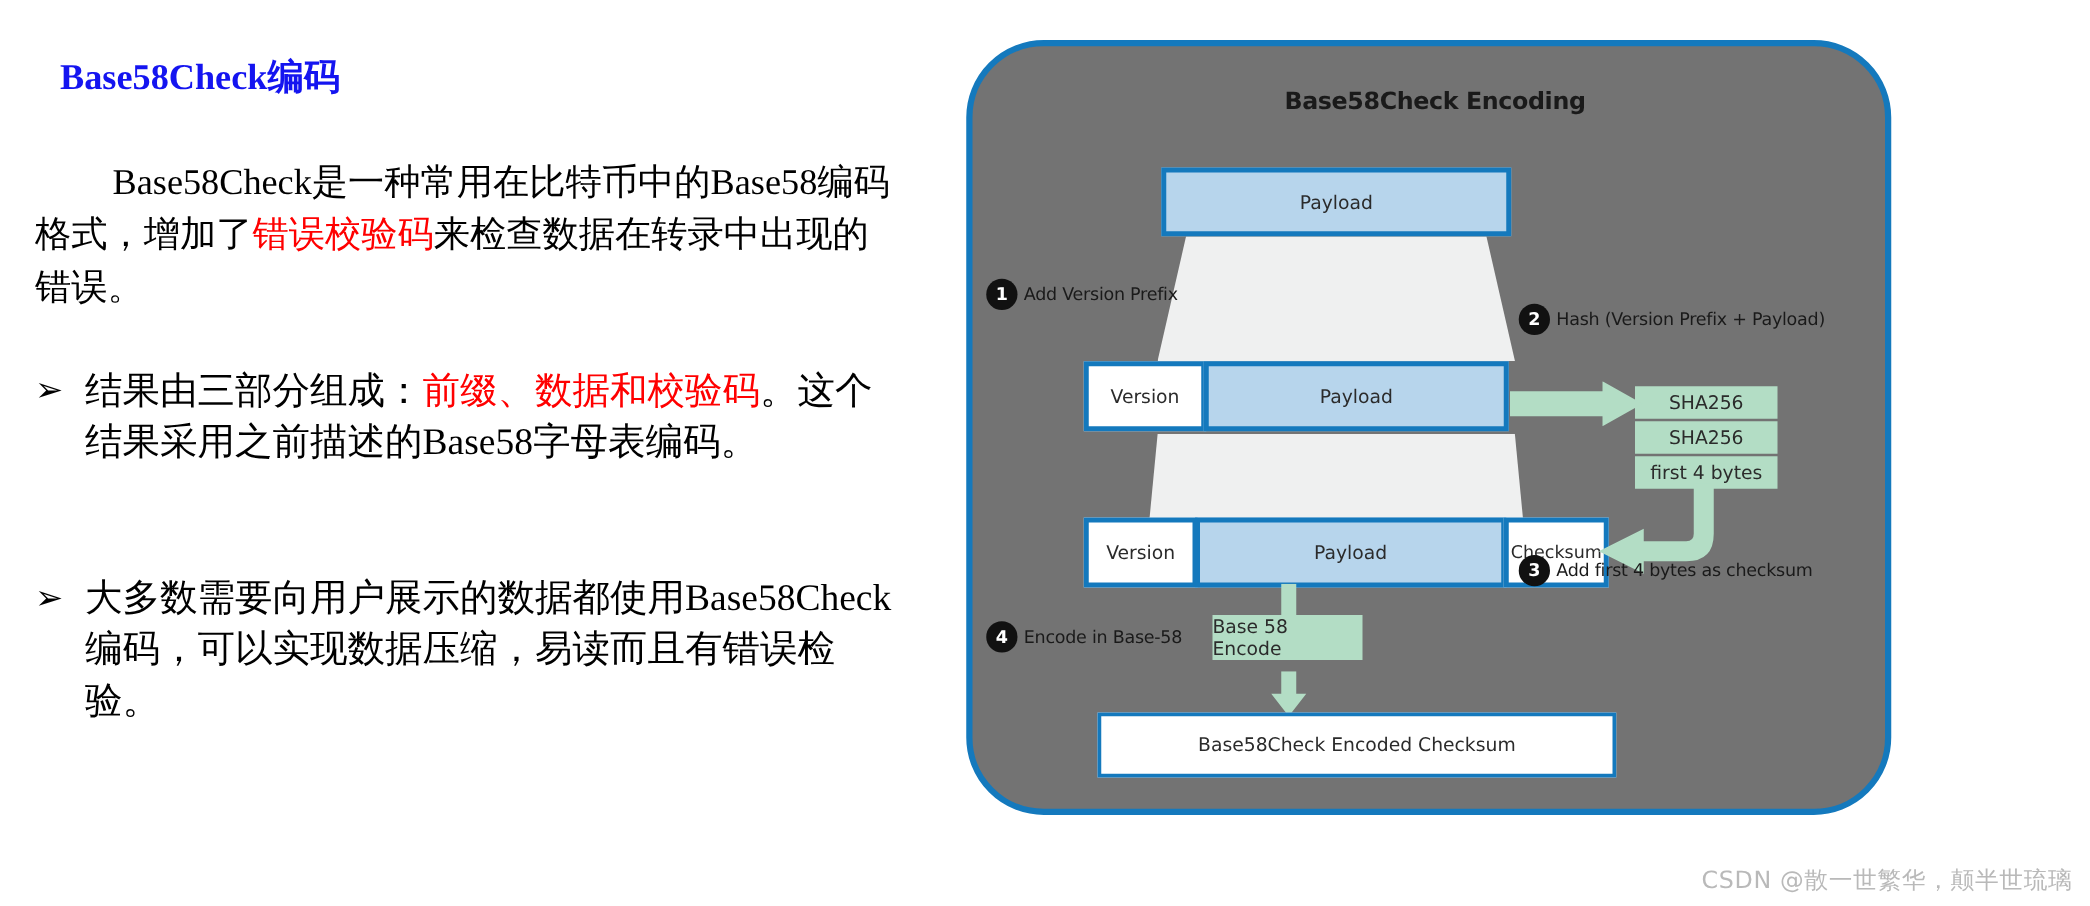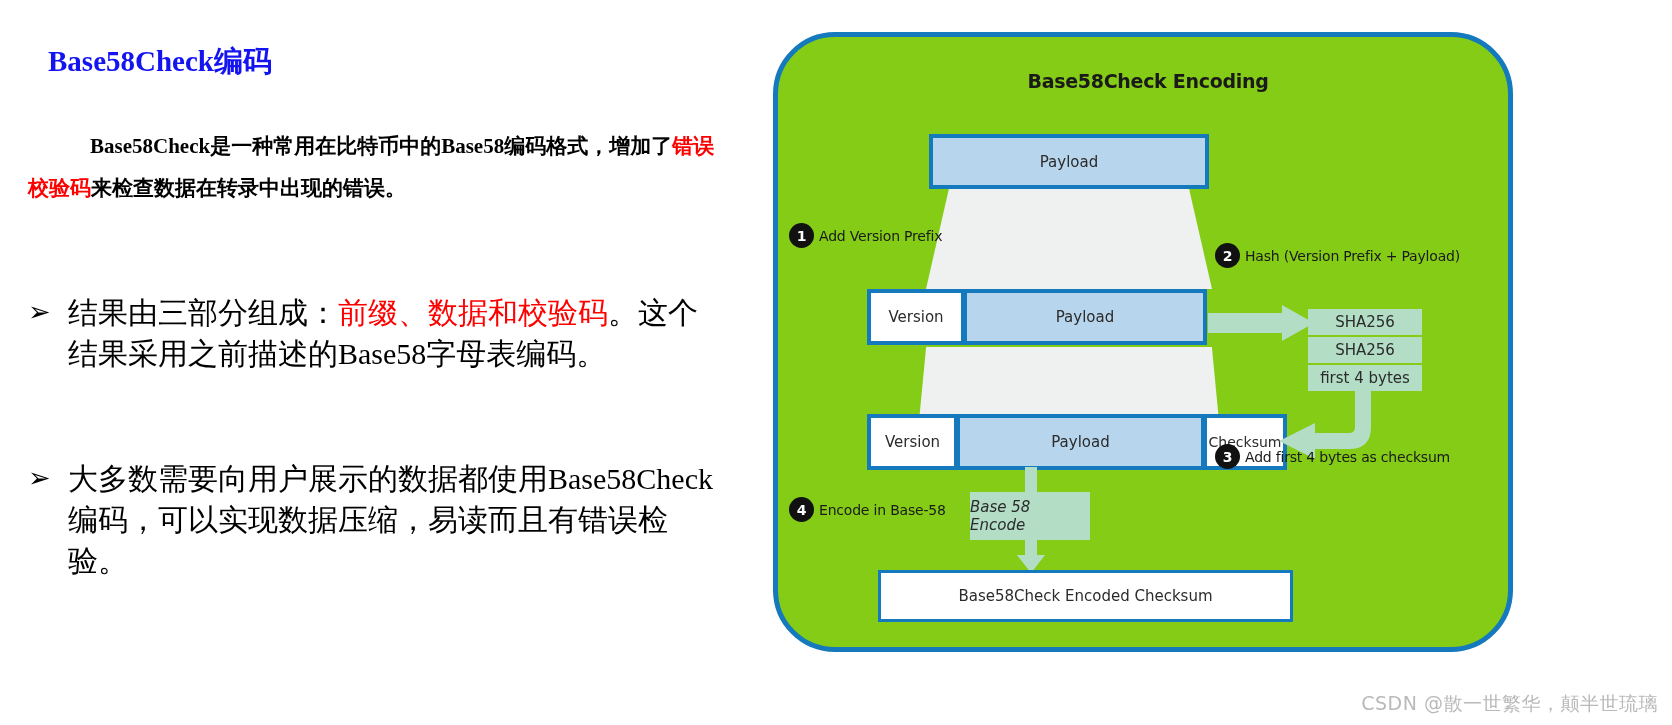--- a/index.html
+++ b/index.html
@@ -34,26 +34,25 @@
     color: #1414f0;
     letter-spacing: 0px;
     white-space: nowrap;
   }
 
   #intro-paragraph {
     position: absolute;
     left: 28px;
     top: 125px;
     width: 690px;
-    font-size: 21px;
+    font-size: 29px;
     line-height: 42px;
     color: #000000;
     text-indent: 62px;
     text-align: left;
-    font-weight: bold;
   }
 
   .bullet-block {
     position: absolute;
     left: 24px;
     width: 700px;
     display: flex;
     align-items: flex-start;
   }
   #bullet-1 { top: 292px; }
@@ -80,21 +79,21 @@
   
   #diagram-panel {
     position: absolute;
     left: 773px;
     top: 32px;
     width: 740px;
     height: 620px;
     border: 5px solid #1479bd;
     border-radius: 62px;
     box-sizing: border-box;
-    background: #84cc16;
+    background: #737373;
   }
 
   #diagram-title {
     position: absolute;
     left: 0;
     top: 33px;
     width: 740px;
     text-align: center;
     font-family: "DejaVu Sans", "Liberation Sans", sans-serif;
     font-weight: bold;
@@ -222,24 +221,23 @@
     display: flex;
     align-items: center;
     justify-content: center;
   }
   #hash-1 { left: 530px; top: 272px; width: 114px; height: 26px; }
   #hash-2 { left: 530px; top: 300px; width: 114px; height: 26px; }
   #hash-3 { left: 530px; top: 328px; width: 114px; height: 26px; }
 
   #base58-encode {
     left: 192px; top: 455px;
-    width: 120px; height: 48px;
+    width: 120px; height: 36px;
     background: #b3ddc5;
     font-size: 15px;
-    font-style: italic;
   }
 
   
   #arrow-right {
     position: absolute;
     left: 430px; top: 268px;
     width: 106px; height: 36px;
   }
   #arrow-hook {
     position: absolute;

